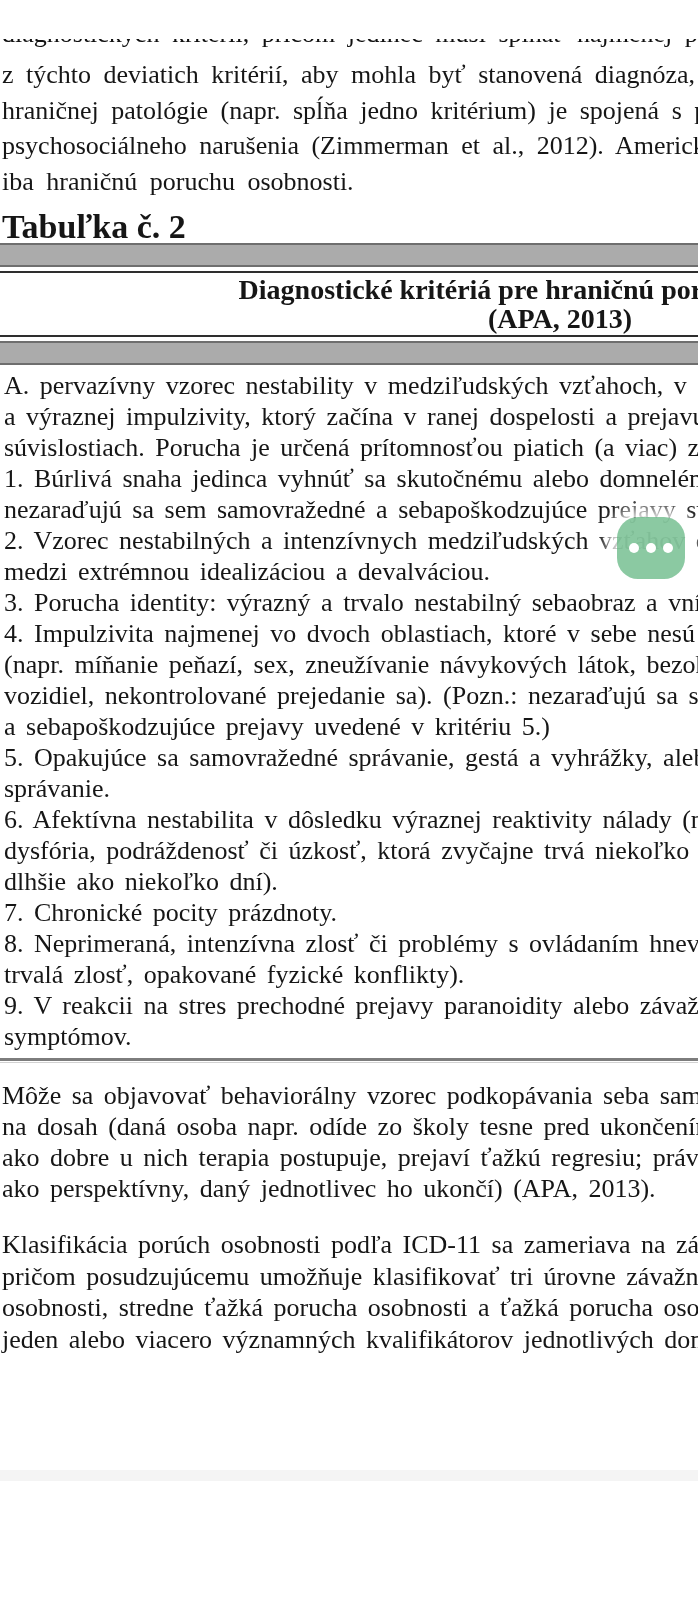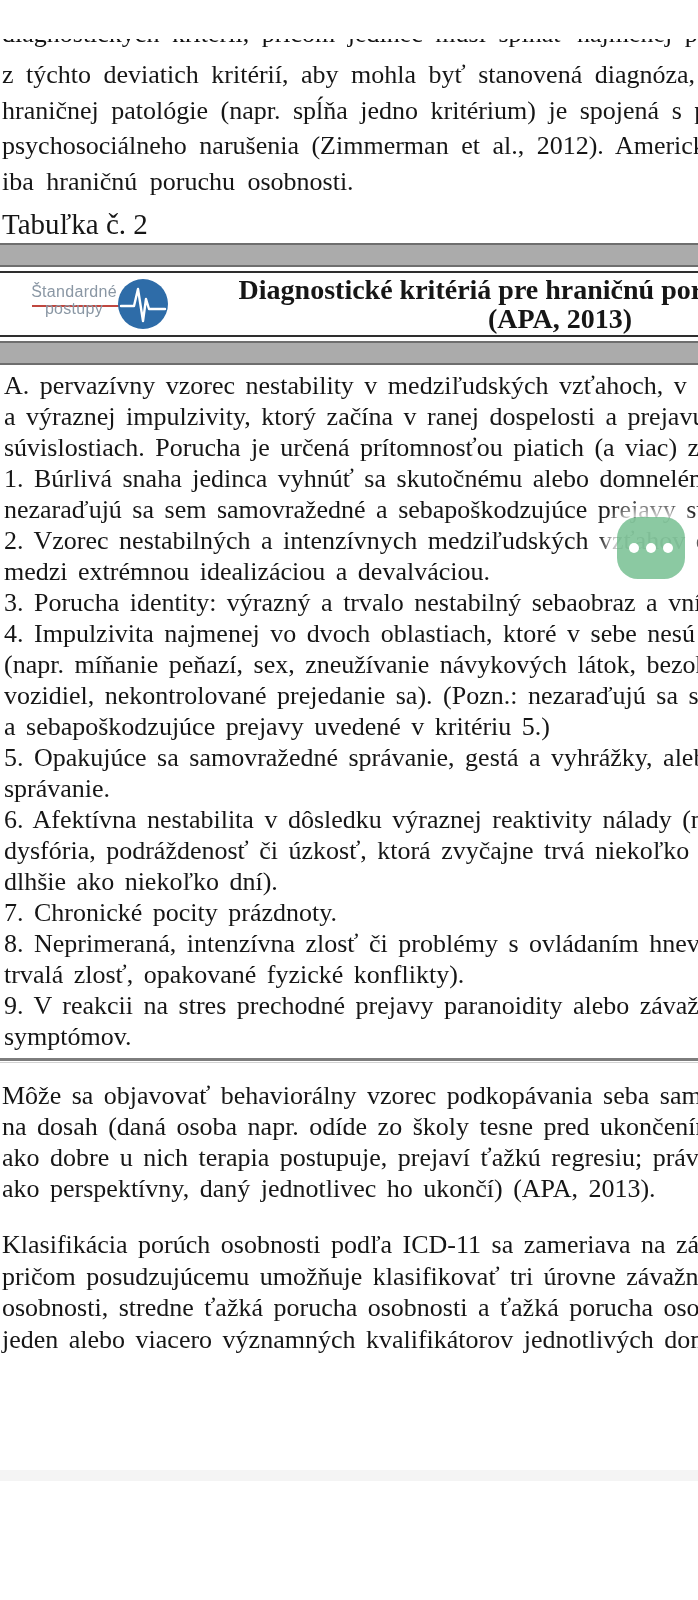--- a/index.html
+++ b/index.html
@@ -18,21 +18,21 @@
   .clip-line .inner{position:relative;top:-21px;font-size:26px;line-height:32px;word-spacing:6px;white-space:nowrap;color:#111;}
   
   .para{position:absolute;left:2px;right:-200px;}
   .p-intro{top:57px;font-size:26px;}
   .p-intro .tline{line-height:35.5px;word-spacing:6px;}
   .p-after1{top:1080px;font-size:26px;}
   .p-after1 .tline{line-height:31px;word-spacing:4px;}
   .p-after2{top:1229px;font-size:26px;}
   .p-after2 .tline{line-height:31.5px;word-spacing:4px;}
   
-  .caption{position:absolute;top:208px;left:2px;font-size:29px;font-weight:normal;}
+  .caption{position:absolute;top:208px;left:2px;font-size:34px;font-weight:bold;}
   
   .doc-table{position:absolute;left:-6px;top:243px;width:1132px;background:#fff;}
   .band{height:20px;background:#ababab;border-top:2px solid #6e6e6e;border-bottom:2px solid #6e6e6e;}
   .gap{height:4px;background:#fff;}
   .title-row{position:relative;height:62px;background:#fff;border-top:2px solid #2e2e2e;border-bottom:2px solid #2e2e2e;}
   .title-block{position:absolute;left:0;right:0;top:2px;text-align:center;font-weight:bold;font-size:28px;line-height:29px;}
   
   .logo{position:absolute;left:36px;top:4px;width:150px;height:54px;font-family:"Liberation Sans","DejaVu Sans",sans-serif;}
   .logo-text{position:absolute;left:0;top:6px;width:88px;text-align:center;color:#8a97a4;font-size:16px;line-height:17px;letter-spacing:.3px;}
   .logo-redline{position:absolute;left:2px;top:28px;width:100px;height:2px;background:#c0473f;}
@@ -74,32 +74,20 @@
       <div class="tline">psychosociálneho narušenia (Zimmerman et al., 2012). Americká psychiatrická klasifikácia</div>
       <div class="tline">iba hraničnú poruchu osobnosti.</div>
     </div>
 
   <div class="caption">Tabuľka č. 2</div>
 
   <div class="doc-table">
     <div class="band"></div>
     <div class="gap"></div>
     <div class="title-row">
-      <div class="logo">
-        <div class="logo-redline"></div>
-        <div class="logo-text">
-          <div>Štandardné</div>
-          <div>postupy</div>
-        </div>
-        <div class="logo-circle">
-          <svg width="50" height="50" viewBox="0 0 50 50">
-            <polyline points="3,27 16,27 20,10 25,42 28,20 31,30 47,30" fill="none" stroke="#ffffff" stroke-width="2.4" stroke-linejoin="round" stroke-linecap="round"></polyline>
-          </svg>
-        </div>
-      </div>
       <div class="title-block">
         <div>Diagnostické kritériá pre hraničnú poruchu osobnosti</div>
         <div>(APA, 2013)</div>
       </div>
     </div>
     <div class="gap"></div>
     <div class="band"></div>
     <div class="table-body">
         <div class="tline">A. pervazívny vzorec nestability v medziľudských vzťahoch, v sebaobraze</div>
         <div class="tline">a výraznej impulzivity, ktorý začína v ranej dospelosti a prejavuje sa v rôznych</div>

